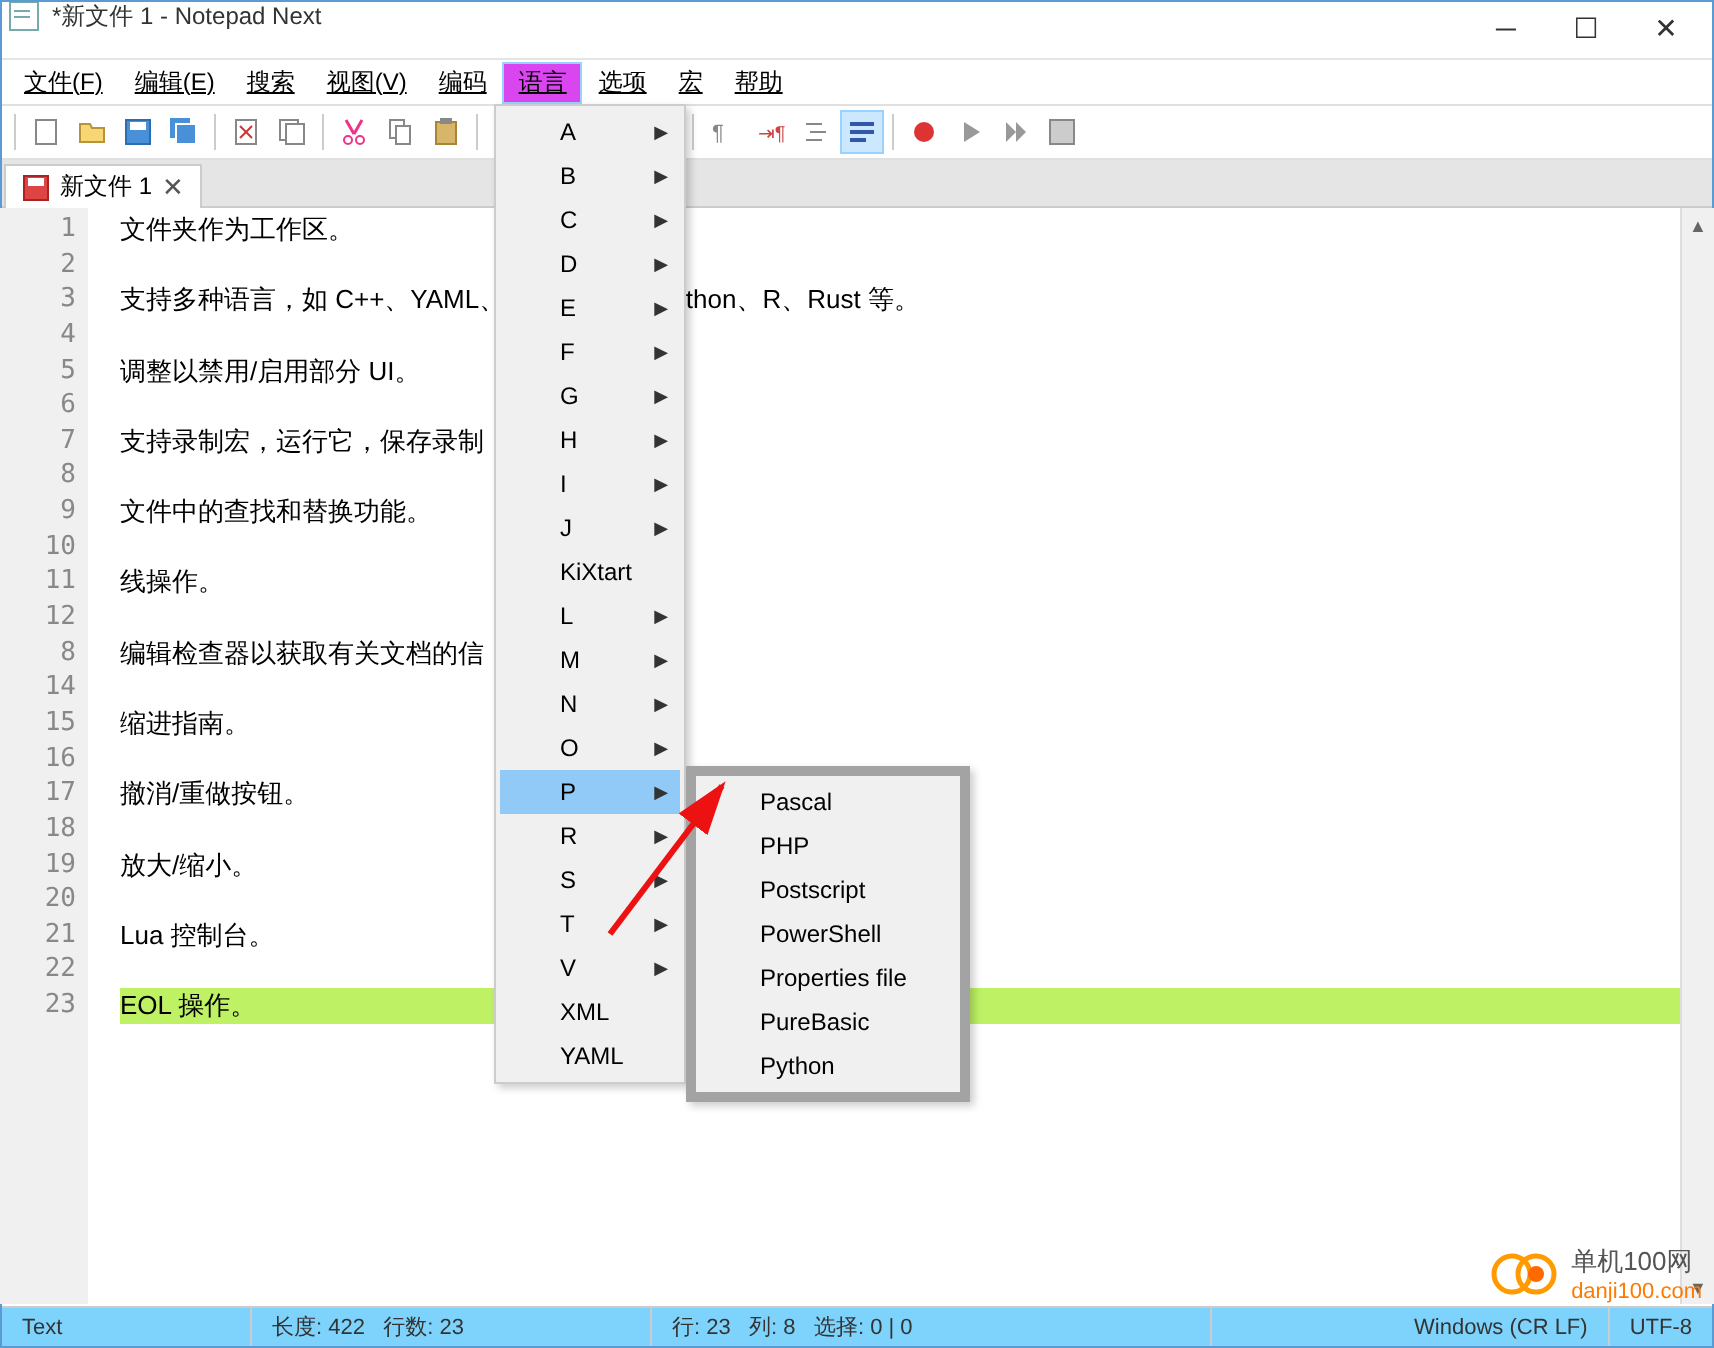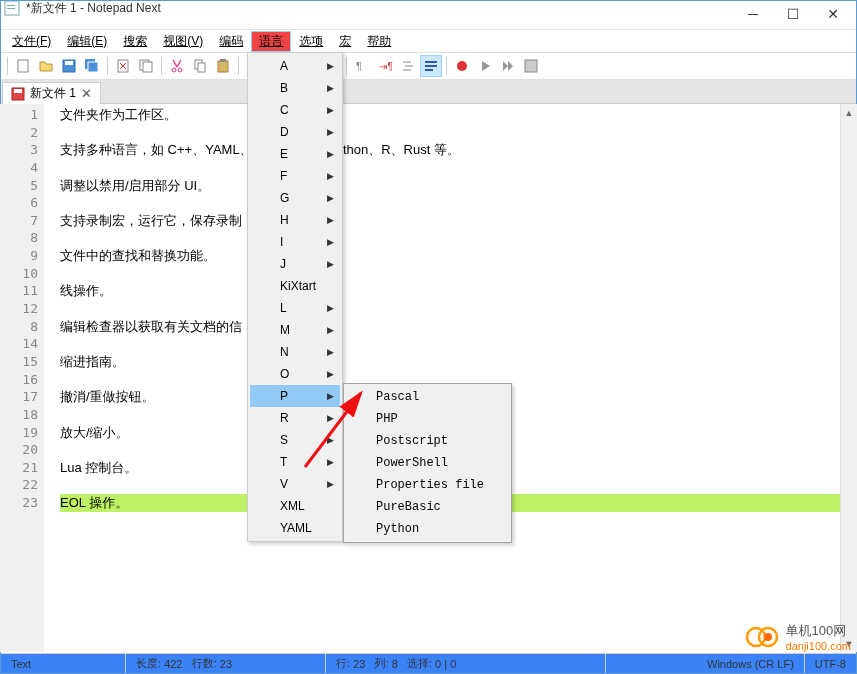--- a/index.html
+++ b/index.html
@@ -7,21 +7,21 @@
 
 
 .titlebar { height: 30px; background: #fff; border-bottom: 1px solid #e5e5e5; display: flex; align-items: flex-start; padding: 0 4px; }
 .titlebar .app-icon { width: 16px; height: 16px; margin-right: 6px; }
 .titlebar .title { flex: 1; color: #333; font-size: 12px; }
 .titlebar .win-btn { width: 40px; height: 28px; display: flex; align-items: center; justify-content: center; color: #333; font-size: 14px; }
 
 
 .menubar { height: 22px; display: flex; align-items: center; padding: 0 4px; text-decoration: underline; }
 .menubar .mitem { padding: 2px 8px; cursor: default; }
-.menubar .mitem.active { background: #ef4444; border: 1px solid #99d1ff; padding: 1px 7px; }
+.menubar .mitem.active { background: #d946ef; border: 1px solid #99d1ff; padding: 1px 7px; }
 
 
 .toolbar { height: 28px; border-top: 1px solid #e0e0e0; border-bottom: 1px solid #e0e0e0; display: flex; align-items: center; padding: 0 4px; gap: 1px; }
 .toolbar .tbtn { width: 22px; height: 22px; display: flex; align-items: center; justify-content: center; border: 1px solid transparent; }
 .toolbar .tbtn.pressed { background: #cce8ff; border: 1px solid #99d1ff; }
 .toolbar .sep { width: 1px; height: 18px; background: #ccc; margin: 0 3px; }
 
 
 .tabbar { height: 24px; display: flex; align-items: flex-end; padding-left: 2px; background: #e5e5e5; border-bottom: 1px solid #ccc; }
 .tab { background: #fff; border: 1px solid #ccc; border-bottom: none; padding: 2px 8px; display: flex; align-items: center; gap: 5px; position: relative; top: 1px; }
@@ -33,30 +33,30 @@
 .gutter { width: 44px; background: #f0f0f0; color: #888; text-align: right; padding-right: 6px; font-family: Consolas, monospace; font-size: 13px; line-height: 17.65px; padding-top: 2px; }
 .gutter div { height: 17.65px; }
 .code { flex: 1; font-family: Liberation Sans, sans-serif; font-size: 13px; line-height: 17.65px; padding-top: 2px; padding-left: 16px; white-space: pre; }
 .code .line { height: 17.65px; }
 .code .line.hl { background: #bef264; }
 .scrollbar { position: absolute; right: 0; top: 0; width: 17px; height: 100%; background: #f0f0f0; border-left: 1px solid #ddd; }
 .scrollbar .arrow { height: 17px; display: flex; align-items: center; justify-content: center; color: #666; font-size: 9px; }
 .scrollbar .track { position: absolute; top: 17px; bottom: 17px; left: 0; right: 0; }
 
 
-.statusbar { position: absolute; bottom: 1px; left: 1px; right: 1px; height: 20px; background: #3b82f6; border-top: 1px solid #ccc; display: flex; font-size: 11px; color: #333; }
+.statusbar { position: absolute; bottom: 1px; left: 1px; right: 1px; height: 20px; background: #7dd3fc; border-top: 1px solid #ccc; display: flex; font-size: 11px; color: #333; }
 .statusbar .cell { padding: 0 10px; border-right: 1px solid #ccc; height: 100%; display: flex; align-items: center; }
 .statusbar .spacer { flex: 1; }
 
 
 .menu { position: absolute; background: #f0f0f0; border: 1px solid #ccc; box-shadow: 2px 2px 4px rgba(0,0,0,0.2); padding: 2px; }
 .menu .row { height: 22px; display: flex; align-items: center; padding: 0 10px 0 30px; min-width: 90px; position: relative; }
 .menu .row.highlight { background: #91c9f7; }
 .menu .row .arrow { position: absolute; right: 6px; font-size: 9px; color: #333; }
-.submenu { position: absolute; background: #f0f0f0; border: 1px solid #a3a3a3; box-shadow: 2px 2px 4px rgba(0,0,0,0.2); padding: 2px; font-family: Liberation Mono, monospace; }
+.submenu { position: absolute; background: #f0f0f0; border: 5px solid #a3a3a3; box-shadow: 2px 2px 4px rgba(0,0,0,0.2); padding: 2px; }
 .submenu .row { height: 22px; display: flex; align-items: center; padding: 0 25px 0 30px; min-width: 110px; }
 
 .watermark { position: absolute; right: 6px; bottom: 22px; display: flex; align-items: center; gap: 4px; }
 .watermark .wm-txt { font-size: 13px; }
 .watermark .t1 { color: #555; }
 .watermark .t2 { color: #ff7a00; font-size: 11px; }
 
 
 .red-arrow { position: absolute; pointer-events: none; }
 

